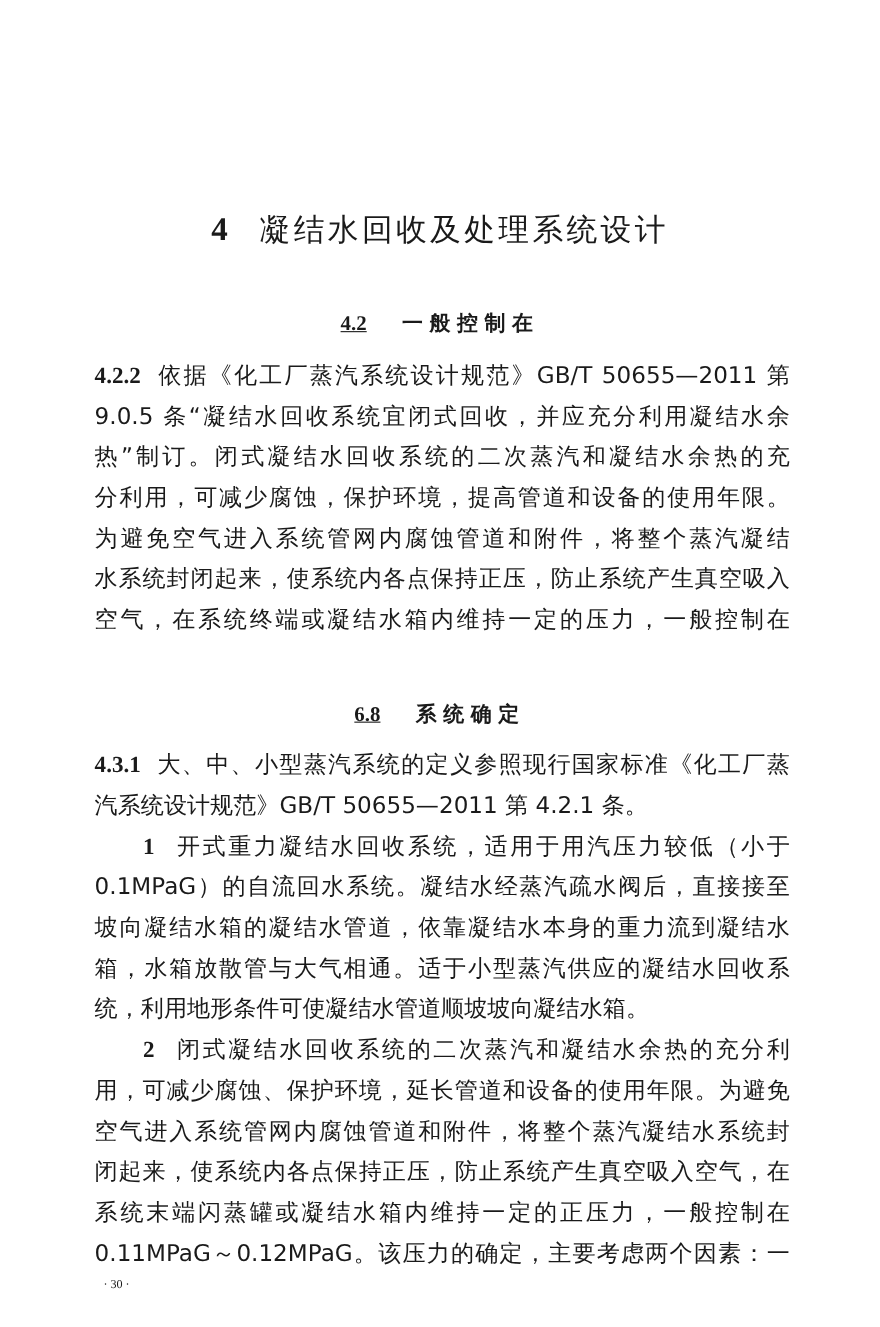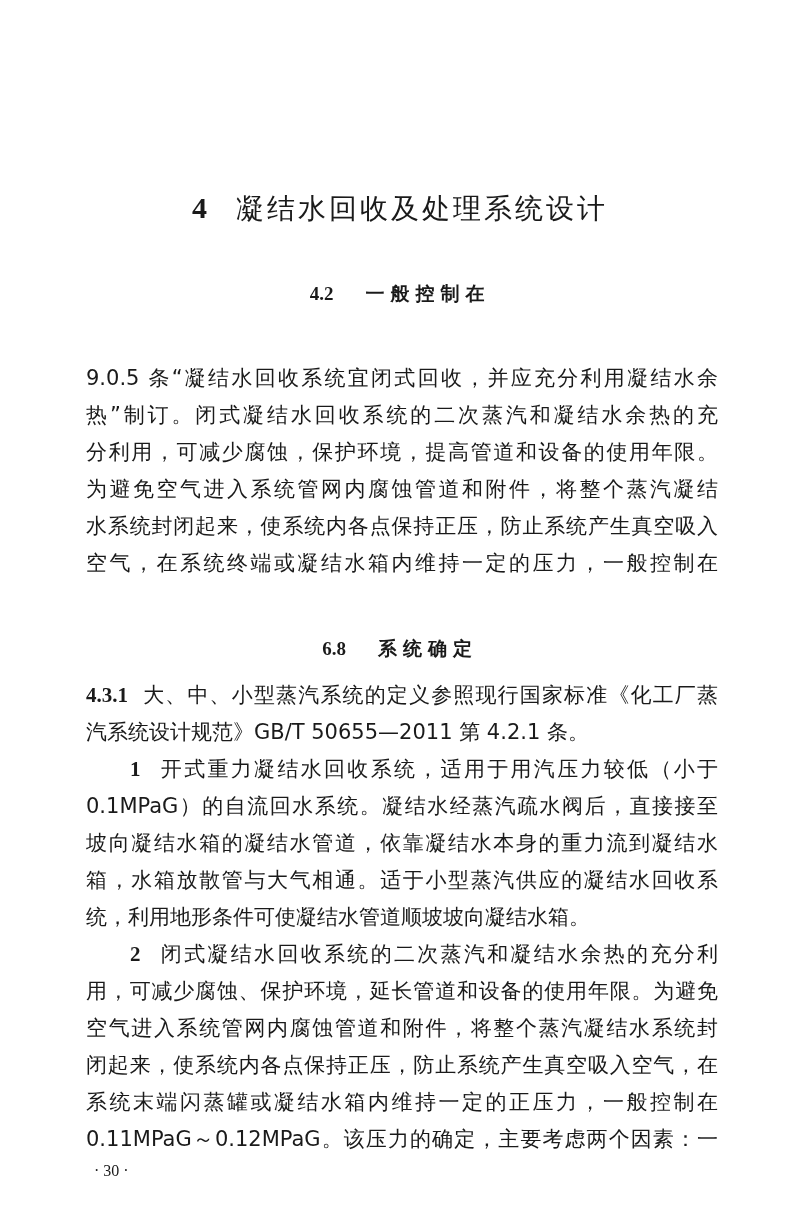--- a/index.html
+++ b/index.html
@@ -46,20 +46,21 @@
       font-size: 19px;
       font-weight: bold;
       font-family: "DejaVu Sans", "Liberation Sans", sans-serif;
       letter-spacing: 6px;
       white-space: nowrap;
     }
     .section-title .num {
       font-family: "Liberation Serif", serif;
       letter-spacing: 0;
       margin-right: 32px;
+      text-decoration: underline;
     }
     .line {
       position: absolute;
       left: 86px;
       width: 632px;
       height: 34px;
       font-size: 21px;
       line-height: 34px;
       white-space: nowrap;
       font-family: "DejaVu Sans", "Liberation Sans", sans-serif;
@@ -83,38 +84,39 @@
       font-weight: bold;
       margin-right: 18px;
     }
     .latin {
       font-family: "Liberation Serif", serif;
     }
     .page-number {
       position: absolute;
       left: 94px;
       top: 1100px;
-      font-size: 16px;
+      font-size: 11px;
       font-family: "Liberation Serif", serif;
       white-space: nowrap;
     }
   </style>
 </head>
 <body>
 
 <div class="page">
 
   <div class="chapter-title">
     <span class="num">4</span><span>凝结水回收及处理系统设计</span>
   </div>
 
   <div class="section-title" style="top:281px;">
     <span class="num">4.2</span><span>一般控制在</span>
   </div>
 
+  <div class="line" style="top:324px;"><span class="clause-num">4.2.2</span><span>依据《化工厂蒸汽系统设计规范》GB/T 50655—2011 第</span></div>
   <div class="line" style="top:361px;"><span>9.0.5 条“凝结水回收系统宜闭式回收，并应充分利用凝结水余</span></div>
   <div class="line" style="top:398px;"><span>热”制订。闭式凝结水回收系统的二次蒸汽和凝结水余热的充</span></div>
   <div class="line" style="top:435px;"><span>分利用，可减少腐蚀，保护环境，提高管道和设备的使用年限。</span></div>
   <div class="line" style="top:472px;"><span>为避免空气进入系统管网内腐蚀管道和附件，将整个蒸汽凝结</span></div>
   <div class="line" style="top:509px;"><span>水系统封闭起来，使系统内各点保持正压，防止系统产生真空吸入</span></div>
   <div class="line" style="top:546px;"><span>空气，在系统终端或凝结水箱内维持一定的压力，一般控制在</span></div>
 
   <div class="section-title" style="top:636px;">
     <span class="num">6.8</span><span>系统确定</span>
   </div>

